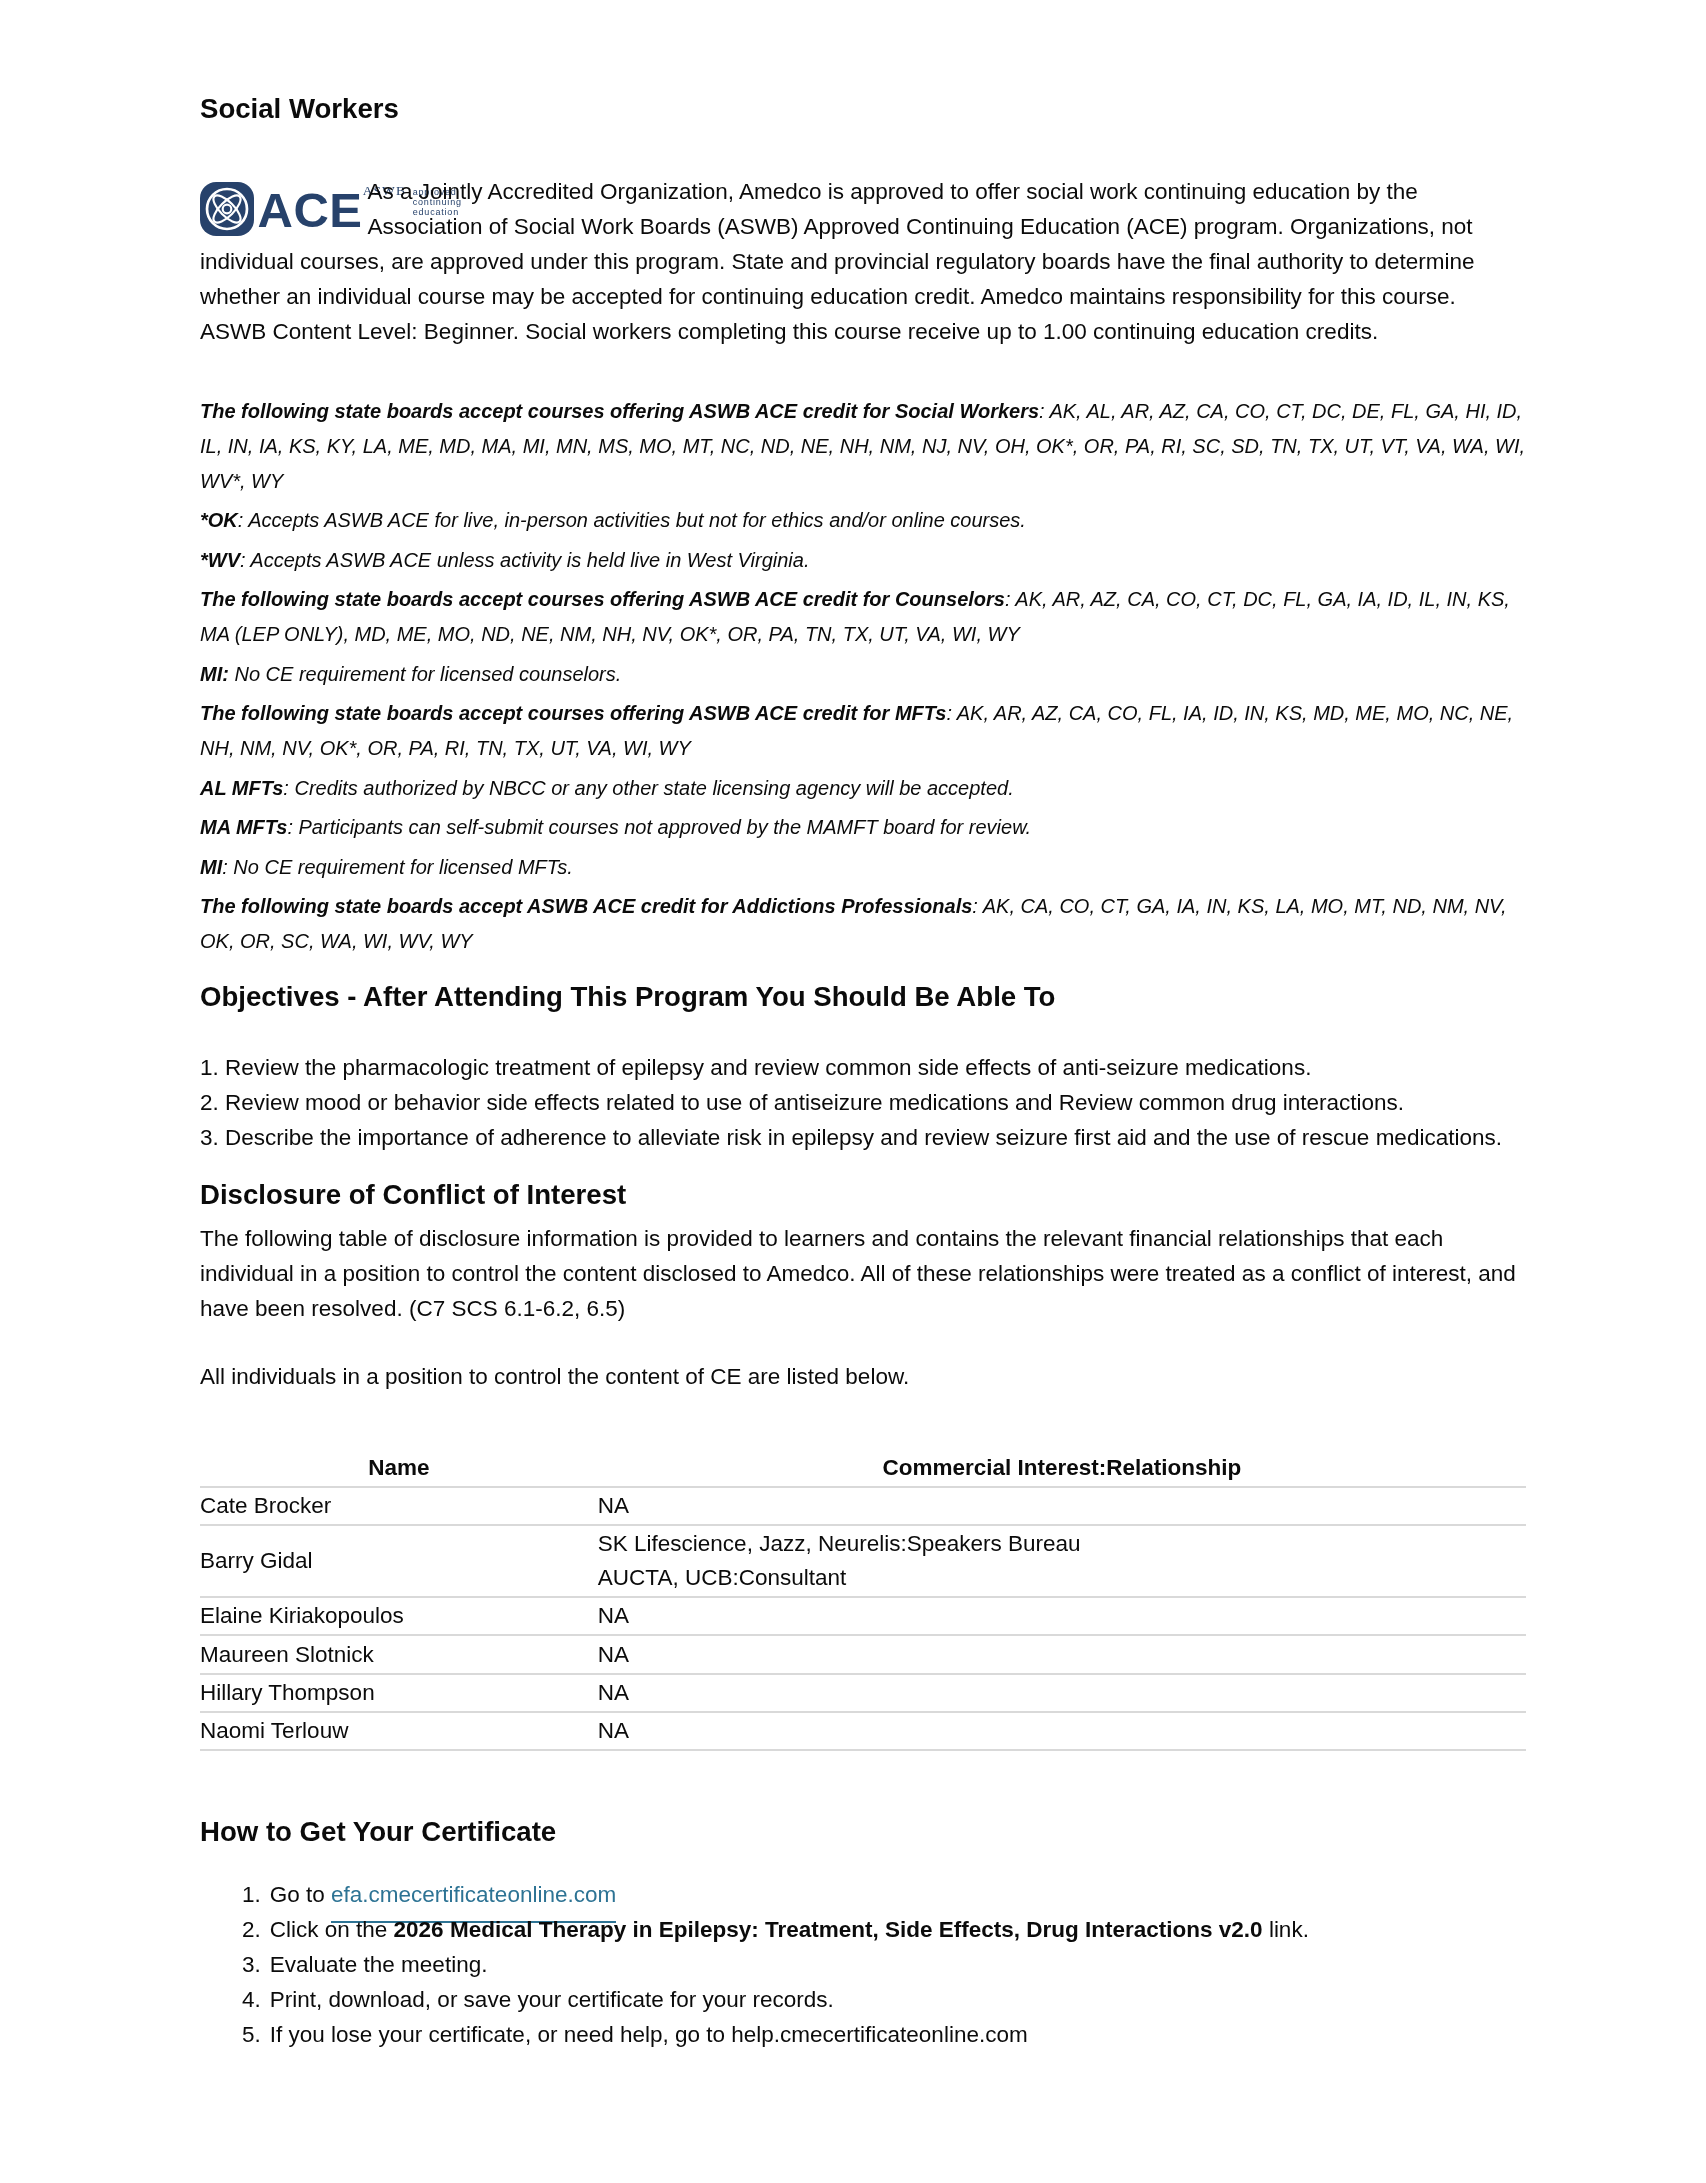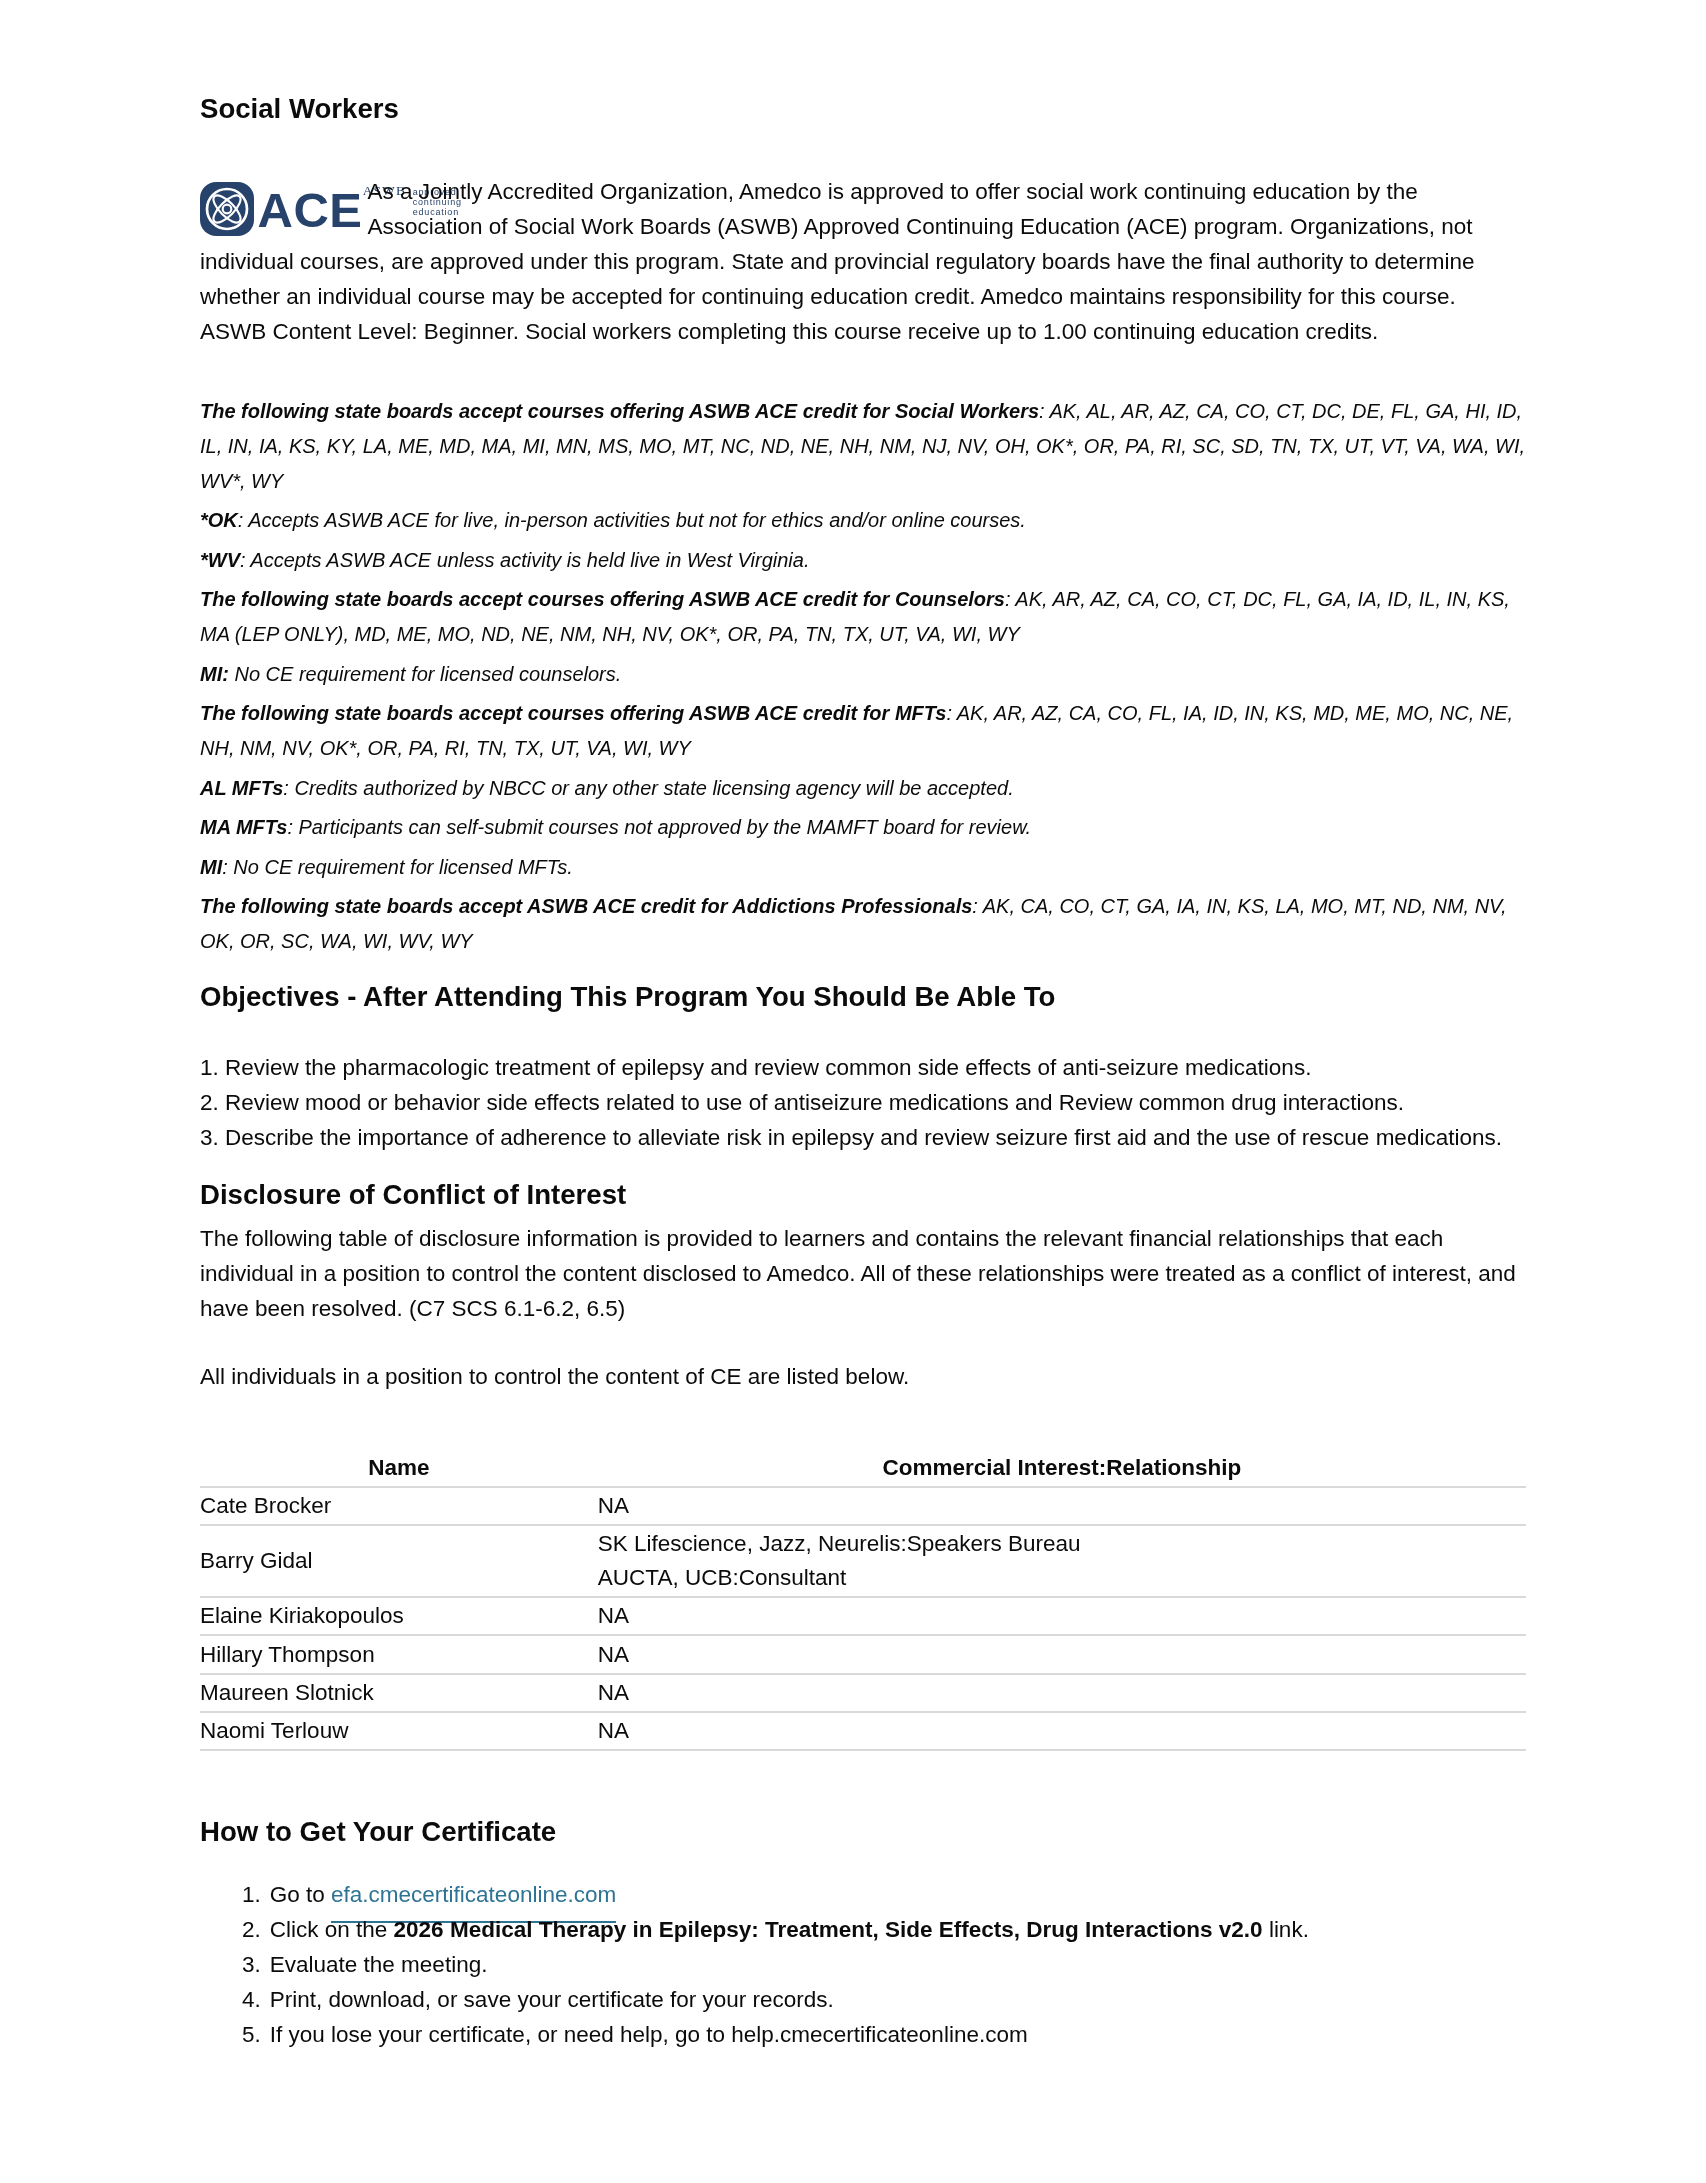--- a/index.html
+++ b/index.html
@@ -132,25 +132,25 @@
         <td>
           <span class="rel-line">SK Lifescience, Jazz, Neurelis:Speakers Bureau</span>
           <span class="rel-line">AUCTA, UCB:Consultant</span>
         </td>
       </tr>
       <tr>
         <td>Elaine Kiriakopoulos</td>
         <td>NA</td>
       </tr>
       <tr>
-        <td>Hillary Thompson</td>
+        <td>Maureen Slotnick</td>
         <td>NA</td>
       </tr>
       <tr>
-        <td>Maureen Slotnick</td>
+        <td>Hillary Thompson</td>
         <td>NA</td>
       </tr>
       <tr>
         <td>Naomi Terlouw</td>
         <td>NA</td>
       </tr>
     </tbody>
   </table>
 
   <h2 class="howto-heading">How to Get Your Certificate</h2>

